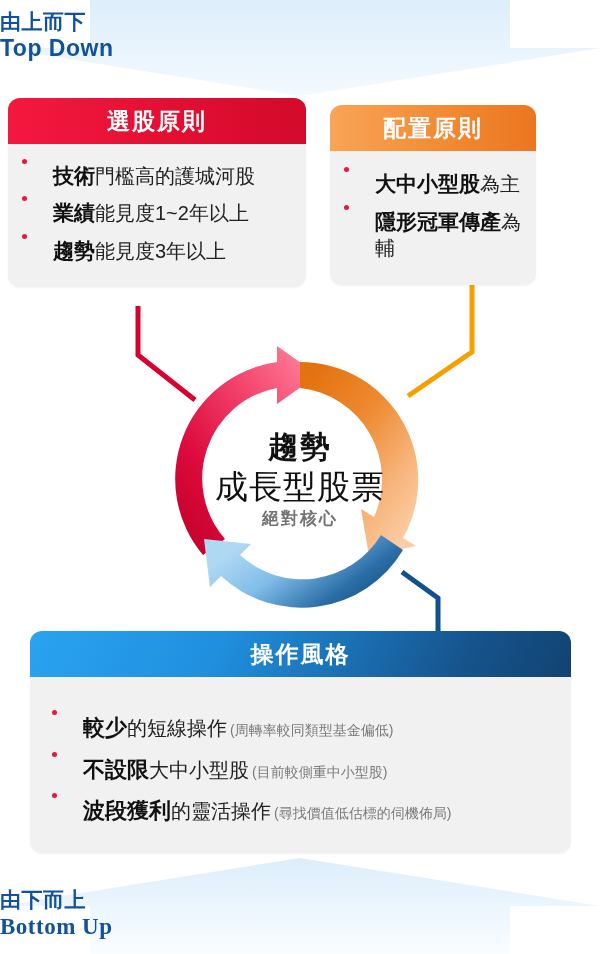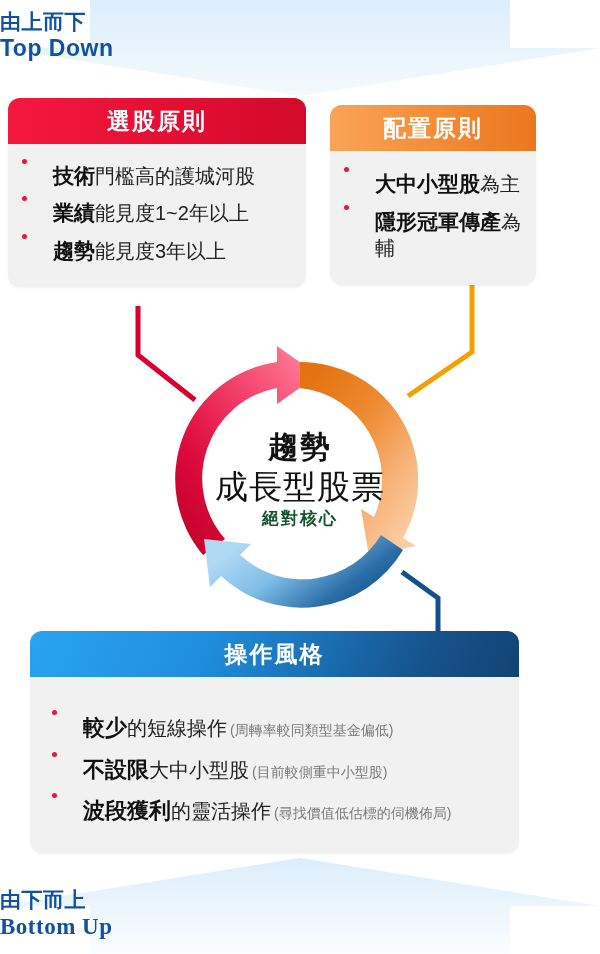--- a/index.html
+++ b/index.html
@@ -128,21 +128,21 @@
   }
   #card-allocation .card-header {
     background: linear-gradient(90deg, #F9A457 0%, #F28B34 55%, #EC7620 100%);
   }
   #card-allocation .bullet-row { margin: 10px 0 12px 0; }
 
   
   #card-style {
     left: 30px;
     top: 631px;
-    width: 489px;
+    width: 541px;
   }
   #card-style .card-header {
     background: linear-gradient(115deg, #2AA3F0 0%, #1F8FDE 35%, #16538C 80%, #114372 100%);
   }
   #card-style .card-body { padding: 25px 22px 14px 22px; }
   #card-style .bullet-row { margin: 12px 0 14px 0; }
   #card-style .bullet-text { font-size: 20px; }
   #card-style .bullet-text .lead { font-size: 22px; }
 
   
@@ -177,21 +177,21 @@
     font-size: 33px;
     font-weight: 400;
     color: #111111;
     letter-spacing: 1px;
     line-height: 1.2;
     margin-top: 2px;
   }
   #cycle-line3 {
     font-size: 17px;
     font-weight: 700;
-    color: #14532d;
+    color: #737373;
     letter-spacing: 2px;
   }
 </style>
 </head>
 <body>
 
 <div class="chevron-band" id="top-band">
   <svg viewBox="0 0 600 96" xmlns="http://www.w3.org/2000/svg">
     <defs>
       <linearGradient id="gradTopBand" x1="0" y1="0" x2="0" y2="1">

